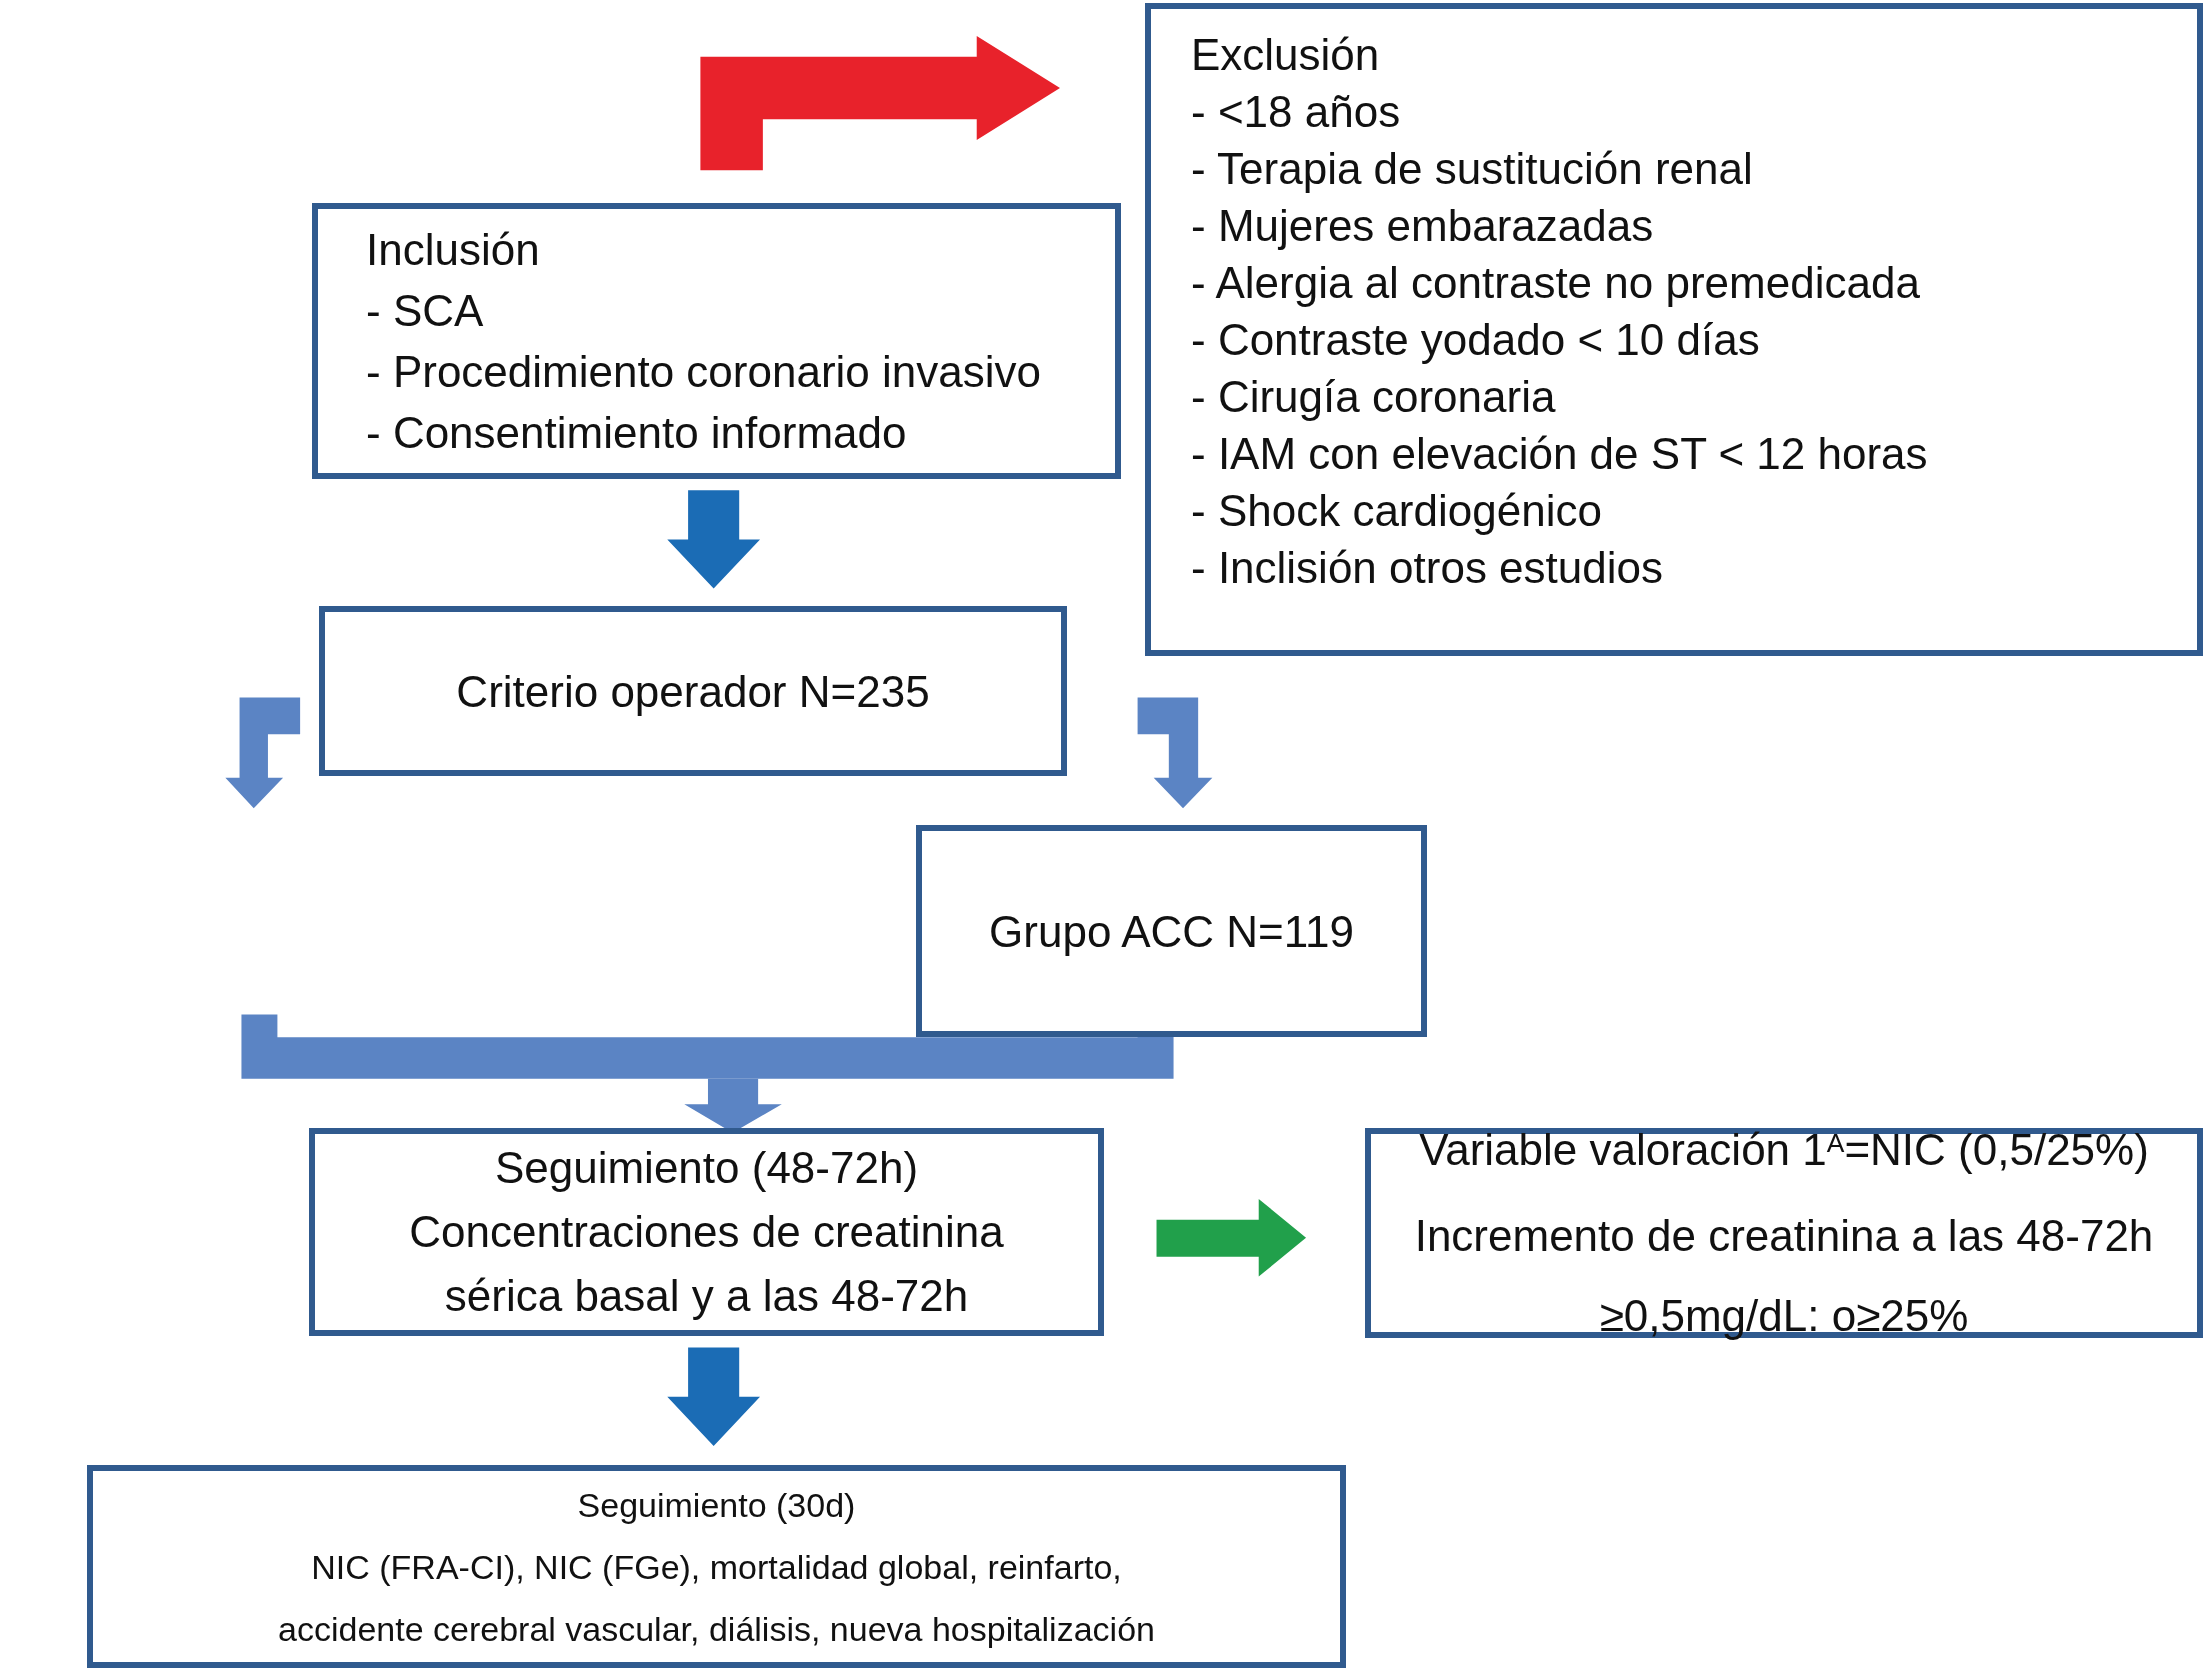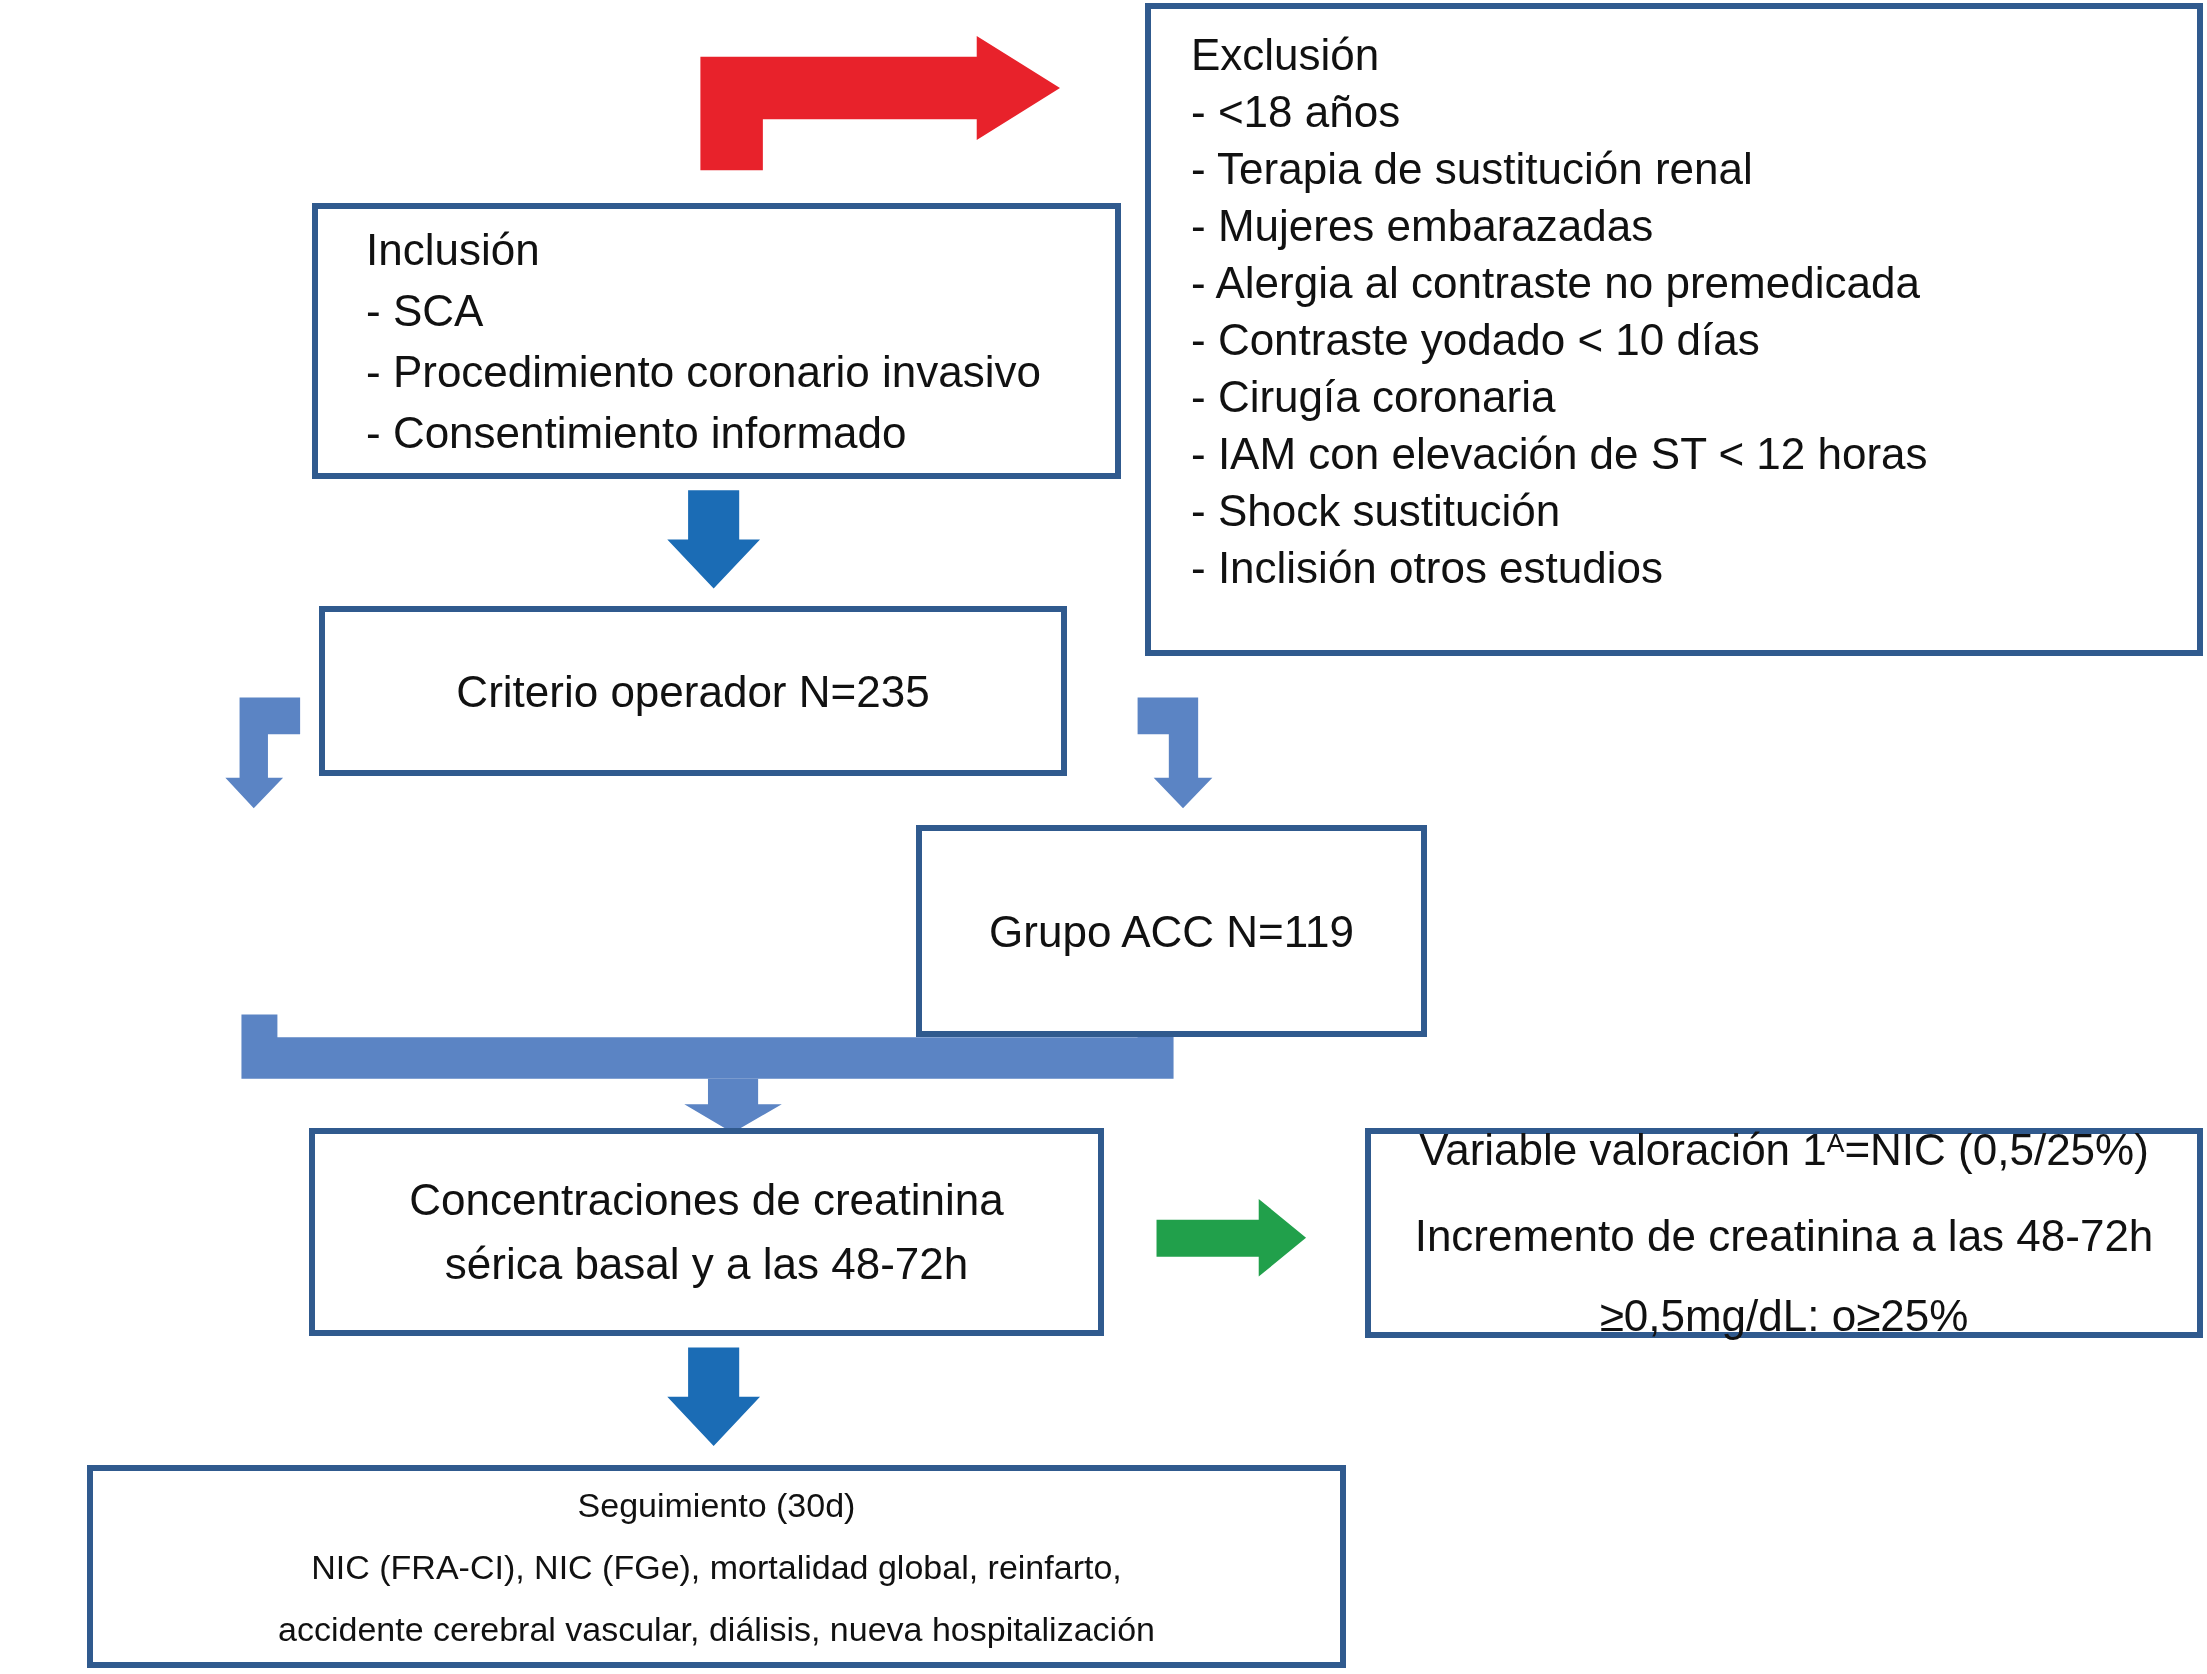--- a/index.html
+++ b/index.html
@@ -83,34 +83,35 @@
 
   <div class="box left-text exclusion-box">
     <div class="line">Exclusión</div>
     <div class="line">- &lt;18 años</div>
     <div class="line">- Terapia de sustitución renal</div>
     <div class="line">- Mujeres embarazadas</div>
     <div class="line">- Alergia al contraste no premedicada</div>
     <div class="line">- Contraste yodado &lt; 10 días</div>
     <div class="line">- Cirugía coronaria</div>
     <div class="line">- IAM con elevación de ST &lt; 12 horas</div>
-    <div class="line">- Shock sustitución</div>
+    <div class="line">- Shock cardiogénico</div>
     <div class="line">- Inclisión otros estudios</div>
   </div>
 
   <div class="box center-text criterio-box">
     <div class="line">Criterio operador N=235</div>
   </div>
 
 
   <div class="box center-text grupo-acc-box">
     <div class="line">Grupo ACC N=119</div>
   </div>
 
   <div class="box center-text seg4872-box">
+    <div class="line">Seguimiento (48-72h)</div>
     <div class="line">Concentraciones de creatinina</div>
     <div class="line">sérica basal y a las 48-72h</div>
   </div>
 
   <div class="box center-text variable-box">
     <div class="line"><span>Variable valoración 1</span><span class="sup">A</span><span>=NIC (0,5/25%)</span></div>
     <div class="line">Incremento de creatinina a las 48-72h</div>
     <div class="line">≥0,5mg/dL: o≥25%</div>
   </div>
 

